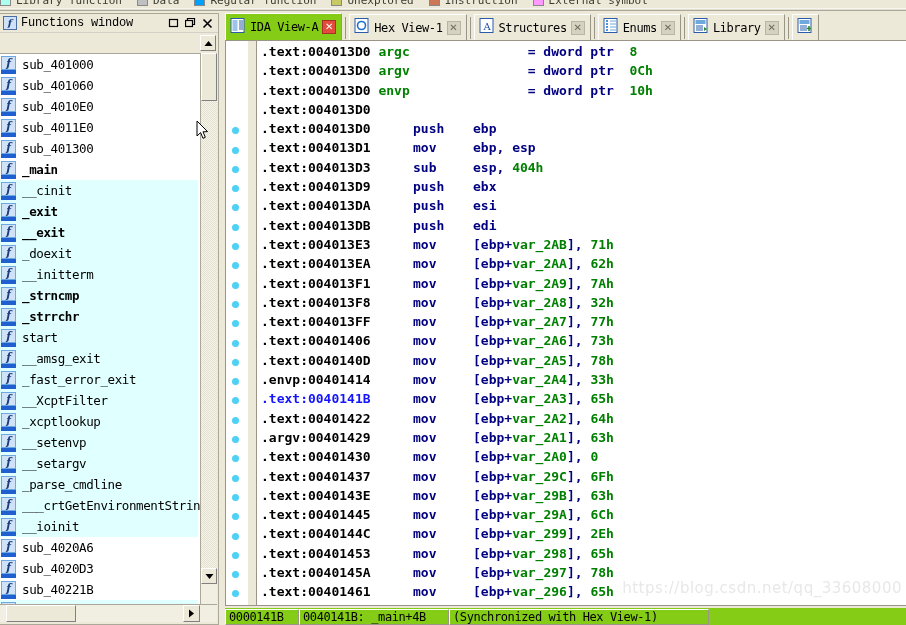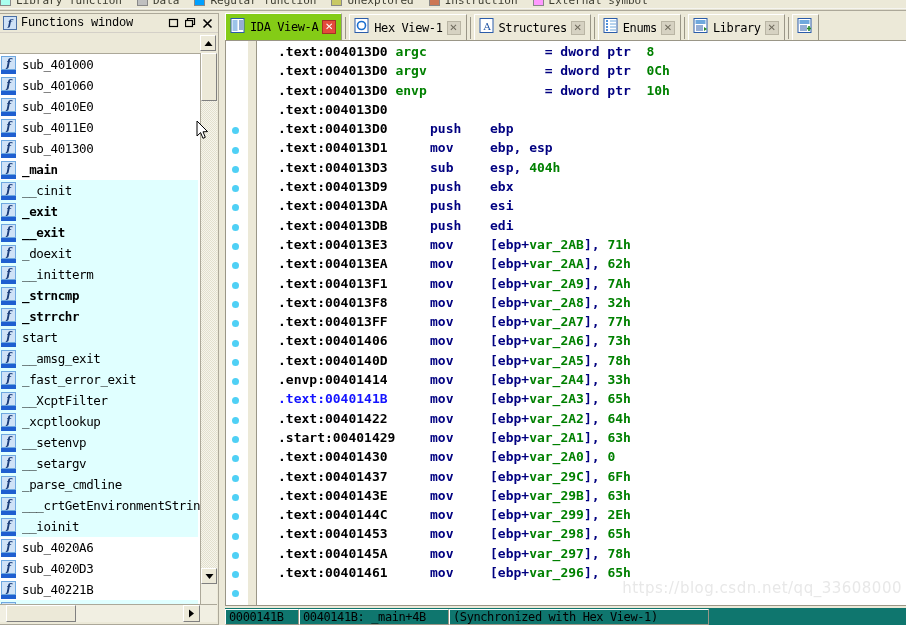--- a/index.html
+++ b/index.html
@@ -186,21 +186,21 @@
   .gutter .dot {
     position: absolute; left: 6px; width: 7px; height: 7px; border-radius: 50%;
     background: #4fd0f5;
   }
   .arrowcol {
     position: absolute; left: 22px; top: 0; width: 9px; height: 100%;
     background: #ece9d8; border-right: 1px solid #9a9687;
   }
   .codearea {
     position: absolute; left: 32px; top: 0; right: 0; bottom: 0;
-    padding: 3px 0 0 20px; overflow: hidden;
+    padding: 3px 0 0 3px; overflow: hidden;
   }
   .cline {
     height: 19.3px; white-space: nowrap;
     font-family: "DejaVu Sans Mono", monospace;
     font-size: 13px; font-weight: bold; letter-spacing: 0px;
     color: #000;
   }
   .cline .addr { color: #000; }
   .cline.cur .addr { color: #1414ff; }
   .cline .nmvar { color: #008000; }
@@ -212,21 +212,21 @@
 
   .watermark {
     position: absolute; right: 4px; bottom: 8px;
     font-family: "DejaVu Sans", sans-serif;
     font-size: 15px; color: #e8e8e8; letter-spacing: 0.5px;
     pointer-events: none; white-space: nowrap;
   }
 
   .statusbar {
     position: absolute; left: 0; bottom: 0; width: 681px; height: 17px;
-    display: flex; align-items: center; background: #0f766e;
+    display: flex; align-items: center; background: #84cc16;
   }
   .sb-cell {
     height: 16px; display: flex; align-items: center;
     padding: 0 3px; border: 1px solid #fff;
     border-right-color: #9a9687; border-bottom-color: #9a9687;
     font-family: "DejaVu Sans Mono", monospace;
     font-size: 12px; color: #000; white-space: nowrap; letter-spacing: -0.4px;
     overflow: hidden;
   }
 </style>
@@ -603,24 +603,25 @@
           <div class="cline"><span class="addr sp-nm">.text:004013E3</span><span class="mn sp-mn2">mov</span><span class="opd">[ebp+</span><span class="nmvar">var_2AB</span><span class="opd">], </span><span class="num">71h</span></div>
           <div class="cline"><span class="addr sp-nm">.text:004013EA</span><span class="mn sp-mn2">mov</span><span class="opd">[ebp+</span><span class="nmvar">var_2AA</span><span class="opd">], </span><span class="num">62h</span></div>
           <div class="cline"><span class="addr sp-nm">.text:004013F1</span><span class="mn sp-mn2">mov</span><span class="opd">[ebp+</span><span class="nmvar">var_2A9</span><span class="opd">], </span><span class="num">7Ah</span></div>
           <div class="cline"><span class="addr sp-nm">.text:004013F8</span><span class="mn sp-mn2">mov</span><span class="opd">[ebp+</span><span class="nmvar">var_2A8</span><span class="opd">], </span><span class="num">32h</span></div>
           <div class="cline"><span class="addr sp-nm">.text:004013FF</span><span class="mn sp-mn2">mov</span><span class="opd">[ebp+</span><span class="nmvar">var_2A7</span><span class="opd">], </span><span class="num">77h</span></div>
           <div class="cline"><span class="addr sp-nm">.text:00401406</span><span class="mn sp-mn2">mov</span><span class="opd">[ebp+</span><span class="nmvar">var_2A6</span><span class="opd">], </span><span class="num">73h</span></div>
           <div class="cline"><span class="addr sp-nm">.text:0040140D</span><span class="mn sp-mn2">mov</span><span class="opd">[ebp+</span><span class="nmvar">var_2A5</span><span class="opd">], </span><span class="num">78h</span></div>
           <div class="cline"><span class="addr sp-nm">.envp:00401414</span><span class="mn sp-mn2">mov</span><span class="opd">[ebp+</span><span class="nmvar">var_2A4</span><span class="opd">], </span><span class="num">33h</span></div>
           <div class="cline cur"><span class="addr sp-nm">.text:0040141B</span><span class="mn sp-mn2">mov</span><span class="opd">[ebp+</span><span class="nmvar">var_2A3</span><span class="opd">], </span><span class="num">65h</span></div>
           <div class="cline"><span class="addr sp-nm">.text:00401422</span><span class="mn sp-mn2">mov</span><span class="opd">[ebp+</span><span class="nmvar">var_2A2</span><span class="opd">], </span><span class="num">64h</span></div>
-          <div class="cline"><span class="addr sp-nm">.start:00401429</span><span class="mn sp-mn2">mov</span><span class="opd">[ebp+</span><span class="nmvar">var_2A1</span><span class="opd">], </span><span class="num">63h</span></div>
+          <div class="cline"><span class="addr sp-nm">.argv:00401429</span><span class="mn sp-mn2">mov</span><span class="opd">[ebp+</span><span class="nmvar">var_2A1</span><span class="opd">], </span><span class="num">63h</span></div>
           <div class="cline"><span class="addr sp-nm">.text:00401430</span><span class="mn sp-mn2">mov</span><span class="opd">[ebp+</span><span class="nmvar">var_2A0</span><span class="opd">], </span><span class="num">0</span></div>
           <div class="cline"><span class="addr sp-nm">.text:00401437</span><span class="mn sp-mn2">mov</span><span class="opd">[ebp+</span><span class="nmvar">var_29C</span><span class="opd">], </span><span class="num">6Fh</span></div>
           <div class="cline"><span class="addr sp-nm">.text:0040143E</span><span class="mn sp-mn2">mov</span><span class="opd">[ebp+</span><span class="nmvar">var_29B</span><span class="opd">], </span><span class="num">63h</span></div>
+          <div class="cline"><span class="addr sp-nm">.text:00401445</span><span class="mn sp-mn2">mov</span><span class="opd">[ebp+</span><span class="nmvar">var_29A</span><span class="opd">], </span><span class="num">6Ch</span></div>
           <div class="cline"><span class="addr sp-nm">.text:0040144C</span><span class="mn sp-mn2">mov</span><span class="opd">[ebp+</span><span class="nmvar">var_299</span><span class="opd">], </span><span class="num">2Eh</span></div>
           <div class="cline"><span class="addr sp-nm">.text:00401453</span><span class="mn sp-mn2">mov</span><span class="opd">[ebp+</span><span class="nmvar">var_298</span><span class="opd">], </span><span class="num">65h</span></div>
           <div class="cline"><span class="addr sp-nm">.text:0040145A</span><span class="mn sp-mn2">mov</span><span class="opd">[ebp+</span><span class="nmvar">var_297</span><span class="opd">], </span><span class="num">78h</span></div>
           <div class="cline"><span class="addr sp-nm">.text:00401461</span><span class="mn sp-mn2">mov</span><span class="opd">[ebp+</span><span class="nmvar">var_296</span><span class="opd">], </span><span class="num">65h</span></div>
         </div>
       <div class="watermark">https://blog.csdn.net/qq_33608000</div>
     </div>
 
     <div class="statusbar">
       <div class="sb-cell" style="width:74px">0000141B</div>

